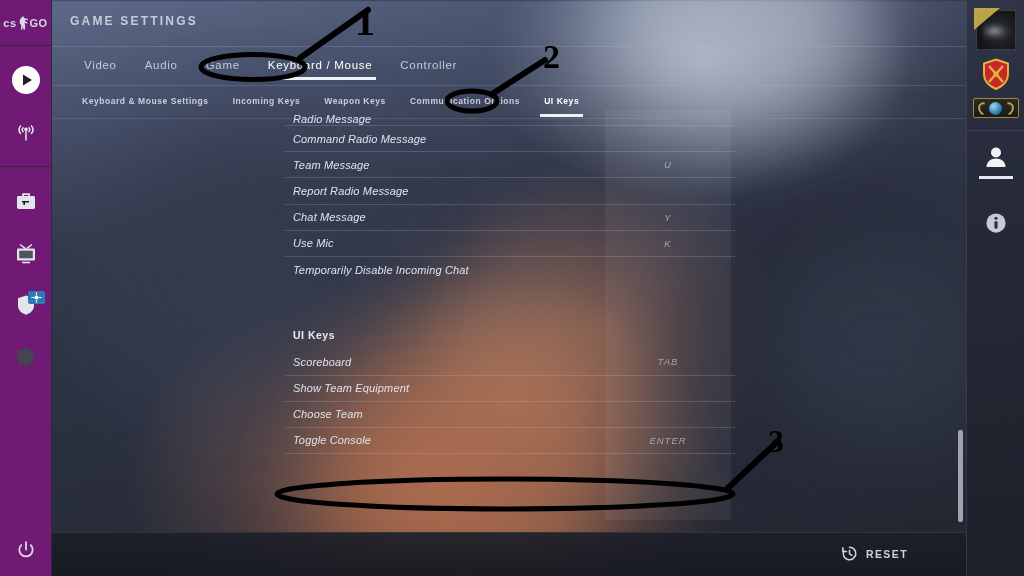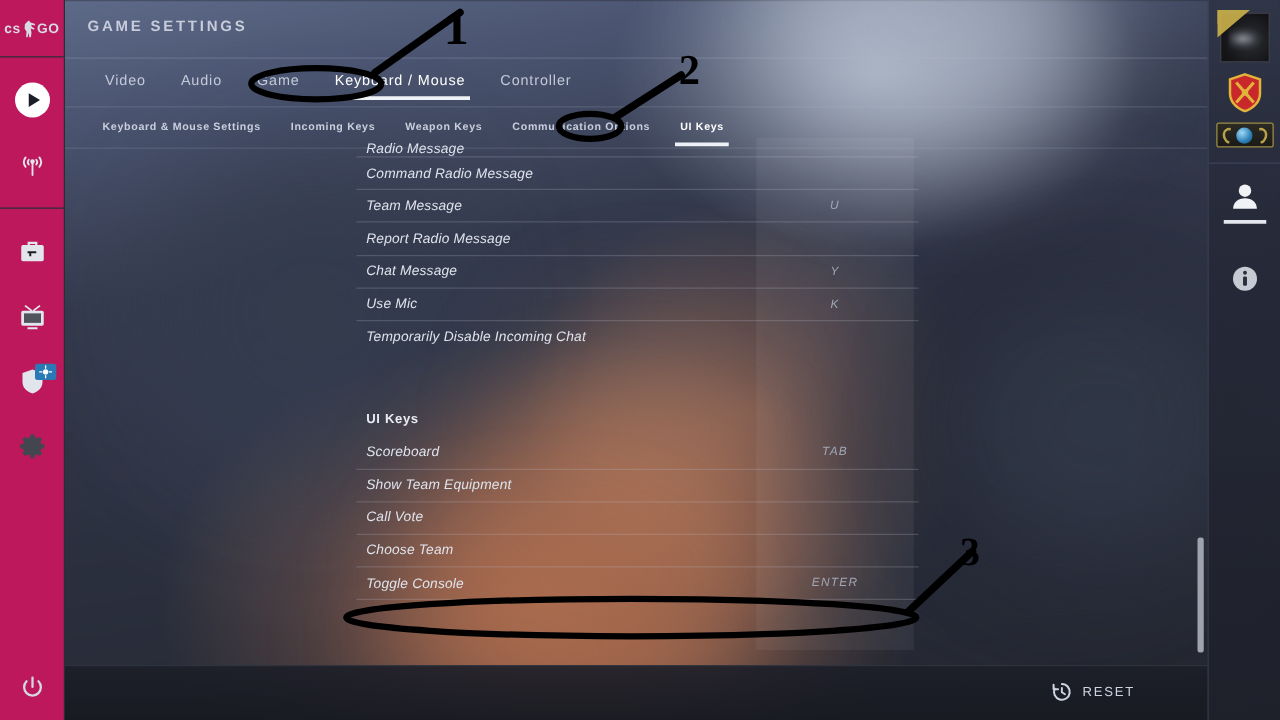--- a/index.html
+++ b/index.html
@@ -30,21 +30,21 @@
   .blob-warm2 { left:420px; top:250px; width:200px; height:180px; background:rgba(190,140,110,.38); }
   .blob-warm3 { left:300px; top:430px; width:260px; height:180px; background:rgba(176,104,72,.40); }
   .blob-dark1 { left:700px; top:180px; width:300px; height:300px; background:rgba(35,38,52,.75); }
   .blob-dark2 { left:120px; top:120px; width:260px; height:260px; background:rgba(48,54,72,.55); }
   .blob-cool1 { left:760px; top:230px; width:240px; height:220px; background:rgba(72,86,104,.32); }
   .blob-light { left:600px; top:-90px; width:280px; height:220px; background:rgba(206,214,228,.52); }
 
   
   #left-rail {
     position:absolute; left:0; top:0; width:52px; height:576px;
-    background:#be185d; z-index:20;
+    background:#701a75; z-index:20;
     border-right:1px solid #2a2d38;
   }
   .rail-logo {
     height:46px; display:flex; align-items:center; justify-content:center;
     border-bottom:1px solid #2a2d38;
   }
   .csgo-logo { display:flex; align-items:center; gap:0px; }
   .csgo-logo .txt { color:#d7dbe4; font-size:11px; font-weight:bold; letter-spacing:.5px; }
   .csgo-logo svg { display:block; }
   .rail-group { border-bottom:1px solid #2a2d38; padding:8px 0; }
@@ -191,21 +191,21 @@
   
   #bottom-bar {
     position:absolute; left:52px; right:58px; bottom:0; height:44px; z-index:10;
     background:linear-gradient(180deg, rgba(28,30,40,.90), rgba(24,26,34,.97));
     border-top:1px solid rgba(150,160,185,.18);
   }
   #reset-btn {
     position:absolute; right:58px; top:12px; display:flex; align-items:center; gap:8px;
     cursor:pointer;
   }
-  #reset-btn .lbl { color:#cdd3e0; font-size:10.5px; font-weight:normal; letter-spacing:1.4px; }
+  #reset-btn .lbl { color:#cdd3e0; font-size:10.5px; font-weight:bold; letter-spacing:1.4px; }
 
   
   #anno { position:absolute; inset:0; z-index:40; pointer-events:none; }
   .anno-num {
     position:absolute; color:#000; font-weight:bold;
     font-family:"Liberation Serif", serif; line-height:1;
   }
   #anno-1 { left:355px; top:2px; font-size:40px; }
   #anno-2 { left:543px; top:40px; font-size:34px; }
   #anno-3 { left:768px; top:425px; font-size:32px; }
@@ -408,24 +408,20 @@
 
   <div class="srow">
     <span class="label">Scoreboard</span>
     <span class="bind">TAB</span>
   </div>
   <div class="srow">
     <span class="label">Show Team Equipment</span>
     <span class="bind"></span>
   </div>
   <div class="srow">
-    <span class="label">Call Vote</span>
-    <span class="bind"></span>
-  </div>
-  <div class="srow">
     <span class="label">Choose Team</span>
     <span class="bind"></span>
   </div>
   <div class="srow">
     <span class="label">Toggle Console</span>
     <span class="bind">ENTER</span>
   </div>
 </div>
 
 <div id="scrollbar-track"></div>

